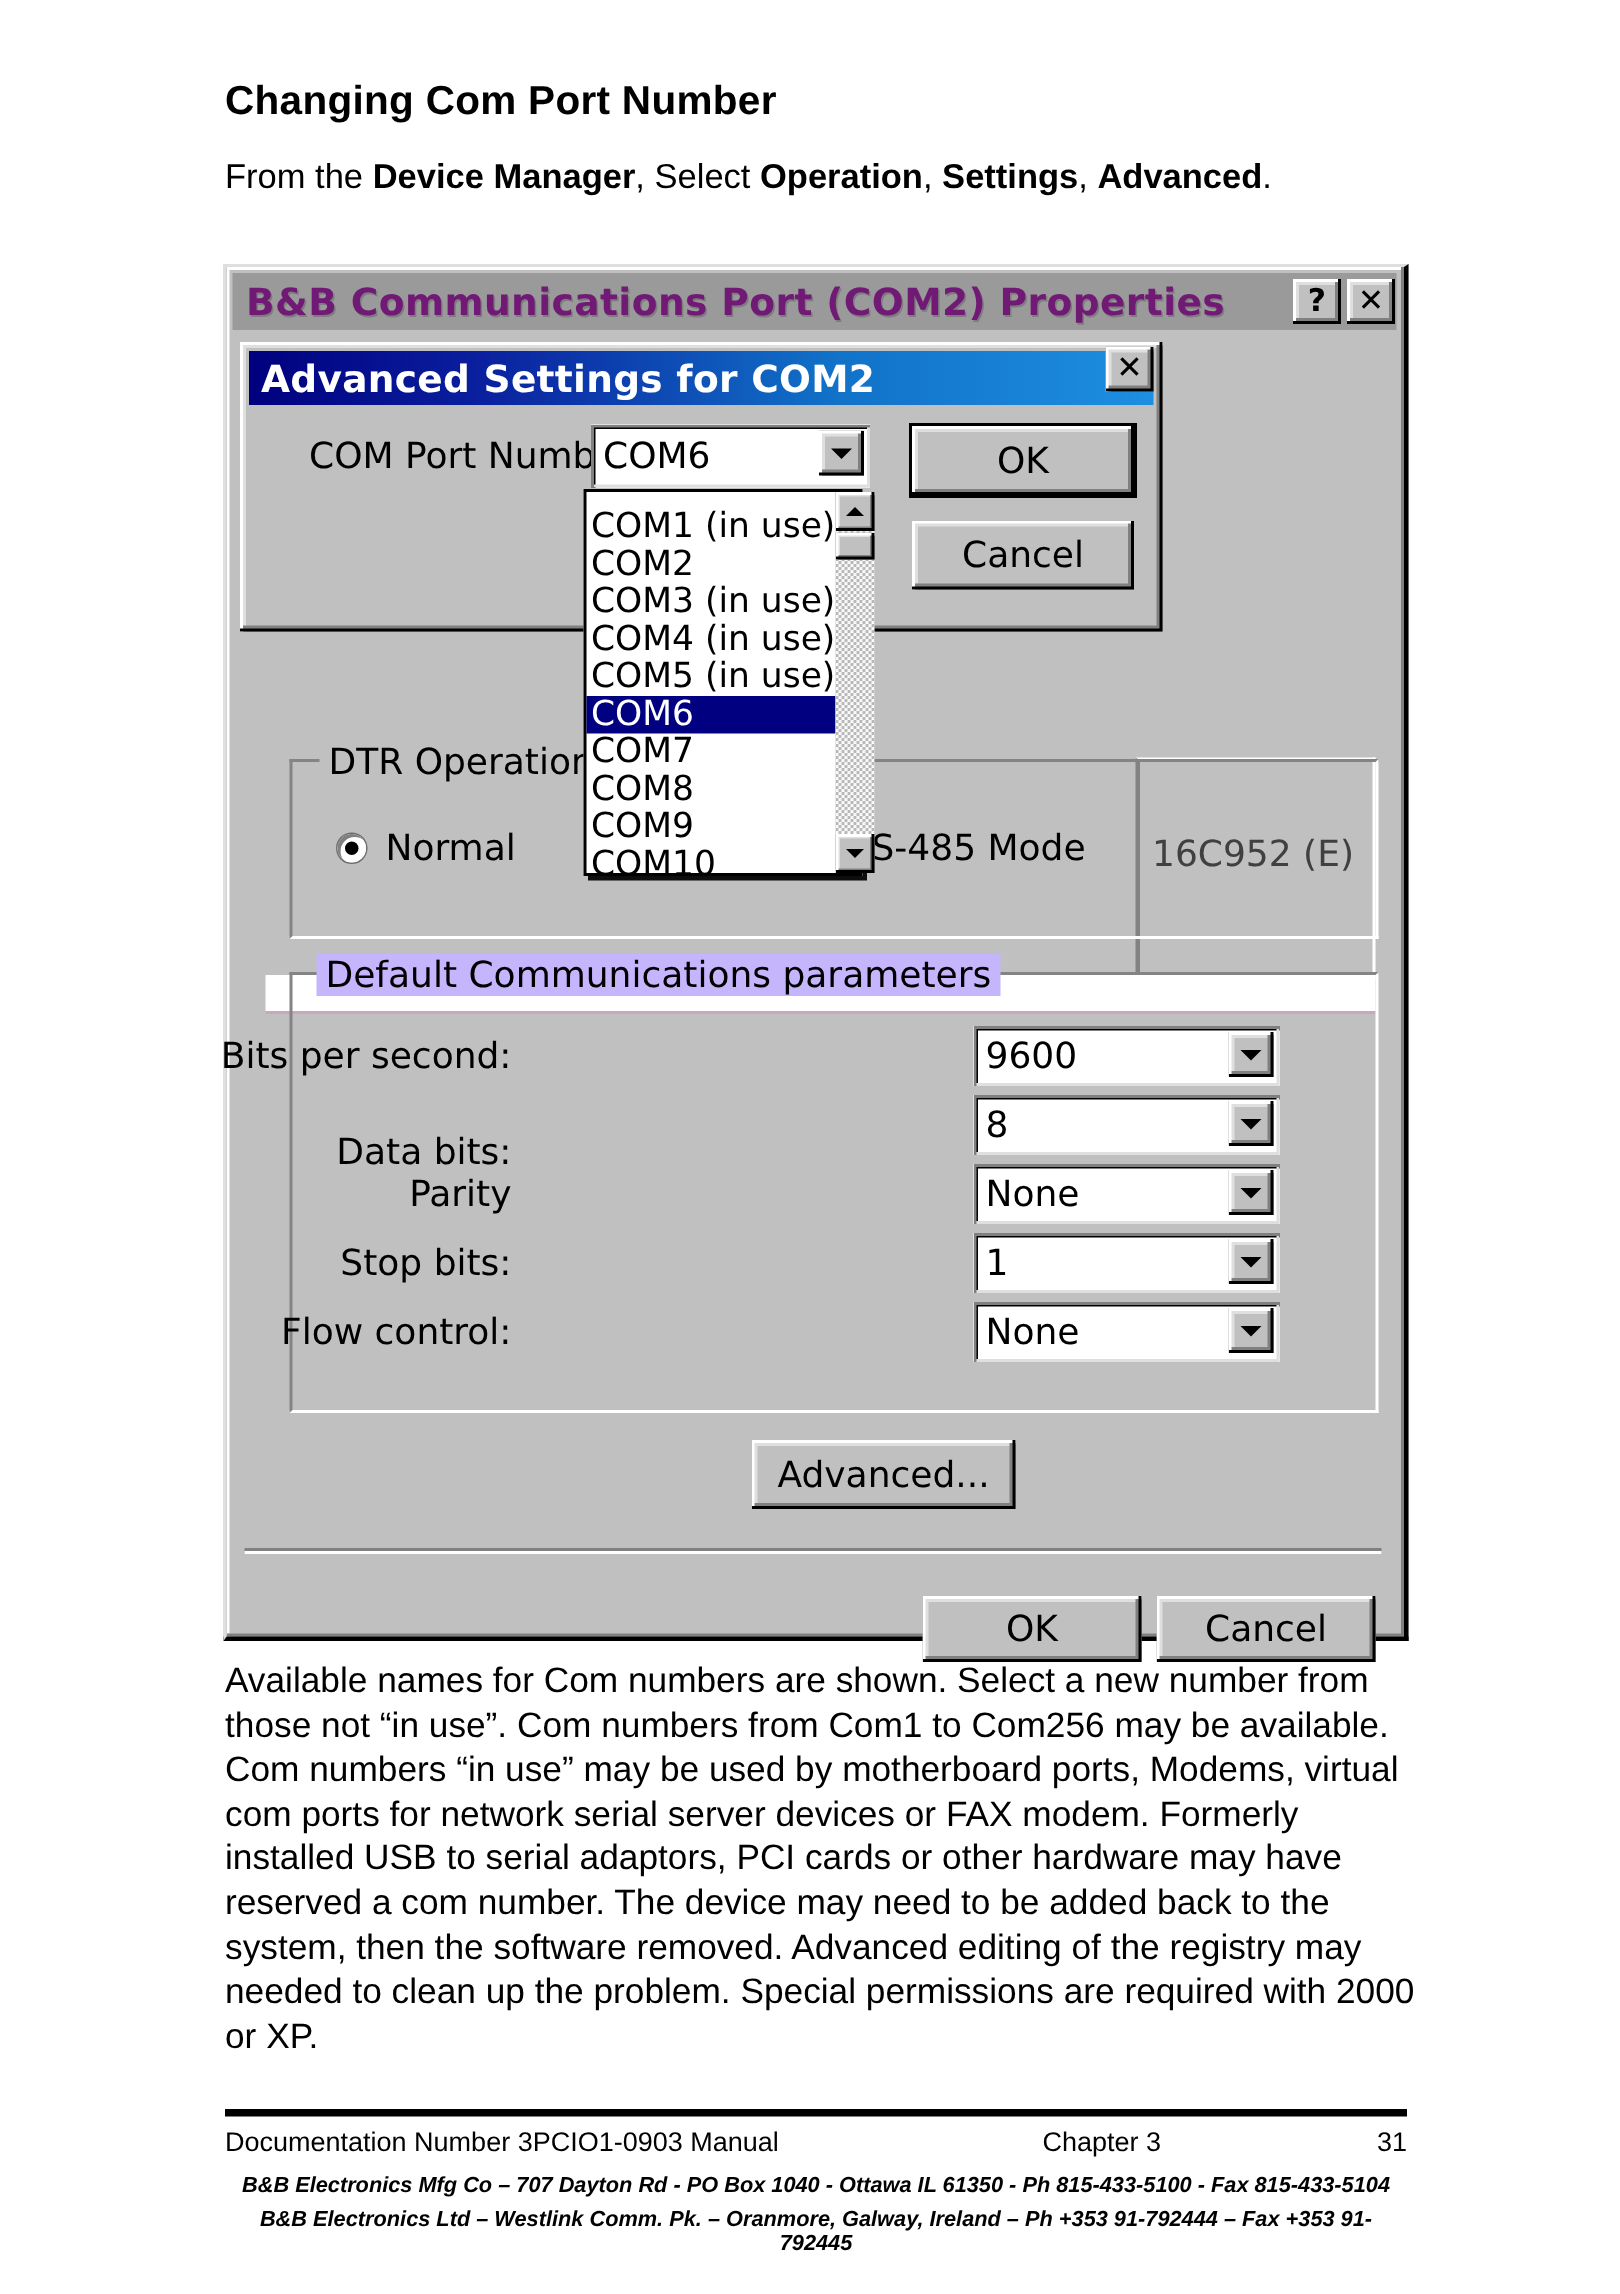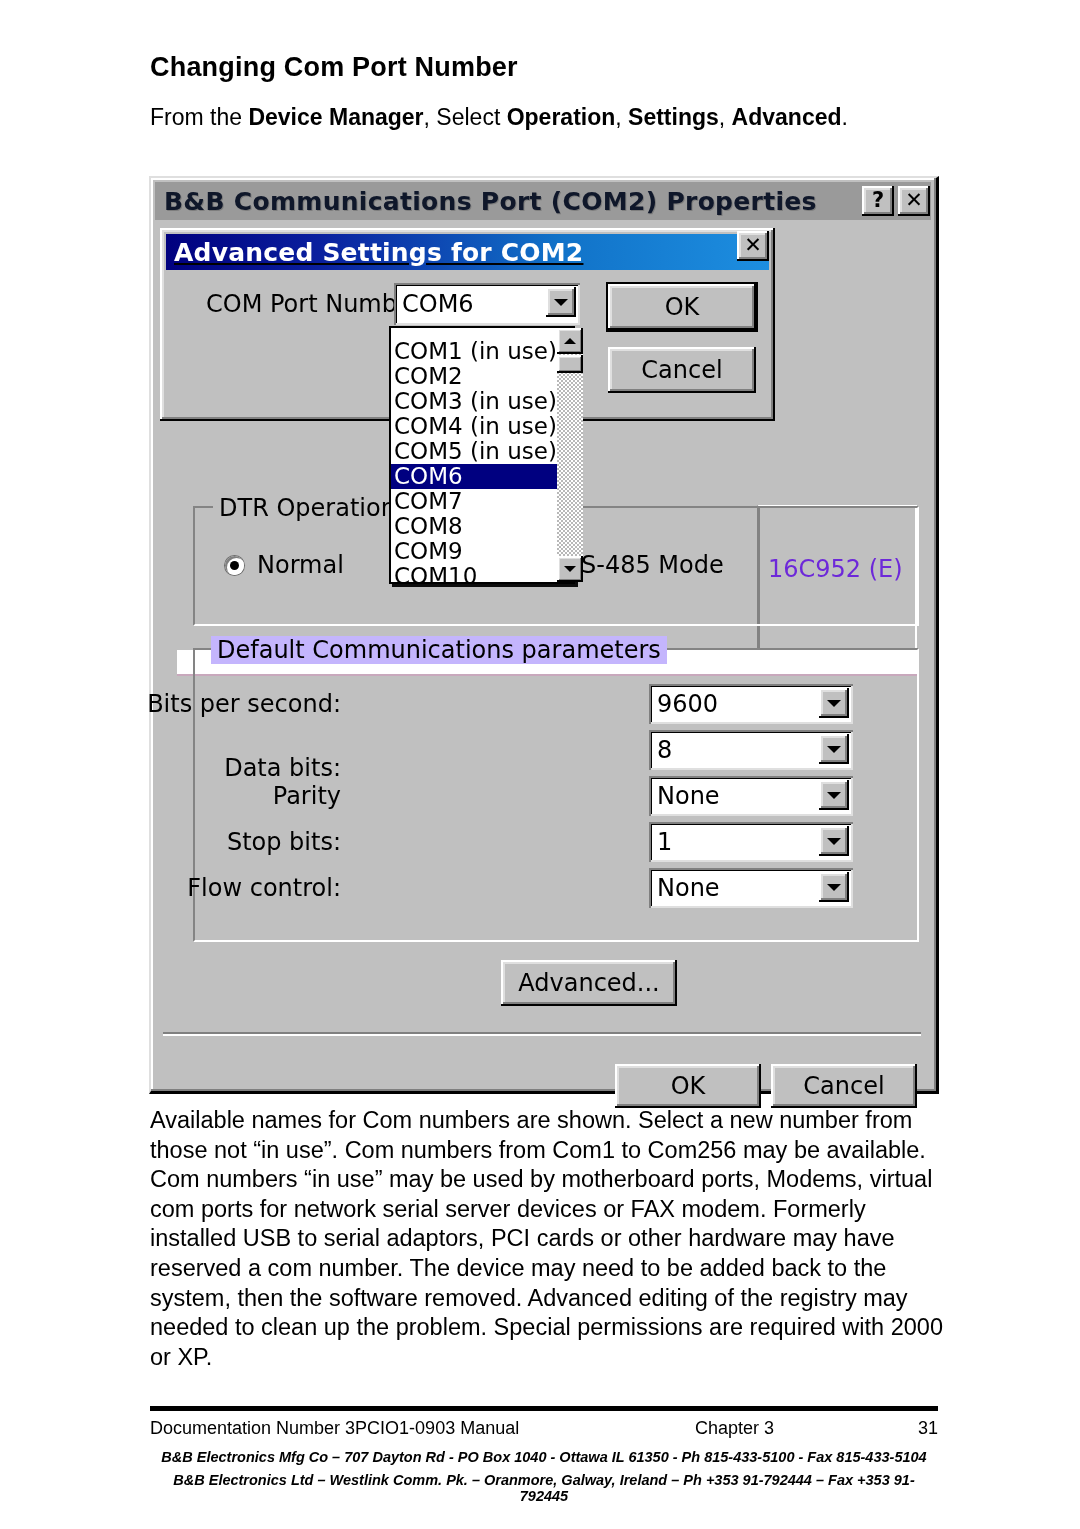--- a/index.html
+++ b/index.html
@@ -98,21 +98,21 @@
     width: 776px;
     height: 38px;
     background: #9a9a9a;
     display: flex;
     align-items: center;
   }
   #outer-title-text {
     margin-left: 9px;
     font-size: 25px;
     font-weight: bold;
-    color: #0f172a;
+    color: #701a75;
     letter-spacing: .3px;
     text-shadow: 1px 1px 0 #7d7d7d;
     font-family: "DejaVu Sans", sans-serif;
   }
   .title-btn {
     width: 32px;
     height: 30px;
     background: #c0c0c0;
     box-shadow: inset -2px -2px 0 #000000, inset 2px 2px 0 #ffffff,
                 inset -4px -4px 0 #808080, inset 4px 4px 0 #dfdfdf;
@@ -136,21 +136,21 @@
     height: 862px;
   }
 
   
   #chip-label {
     position: absolute;
     left: 611px;
     top: 331px;
     font-size: 24px;
     font-family: "DejaVu Sans", sans-serif;
-    color: #6d28d9;
+    color: #404040;
     white-space: nowrap;
   }
   #outer-panel-edge {
     position: absolute;
     left: 600px;
     top: 281px;
     width: 160px;
     height: 148px;
     border-left: 3px solid #828282;
     border-top: 2px solid #ffffff;
@@ -344,21 +344,20 @@
   }
   #inner-titlebar {
     position: absolute;
     left: 6px;
     top: 6px;
     width: 603px;
     height: 36px;
     background: linear-gradient(to right, #00007e 0%, #0a1f9e 25%, #1172c8 65%, #1d8ee0 100%);
     display: flex;
     align-items: center;
-    text-decoration: underline;
   }
   #inner-title-text {
     margin-left: 8px;
     font-size: 25px;
     font-weight: bold;
     color: #ffffff;
     font-family: "DejaVu Sans", sans-serif;
     letter-spacing: .2px;
   }
   #inner-close-btn {

